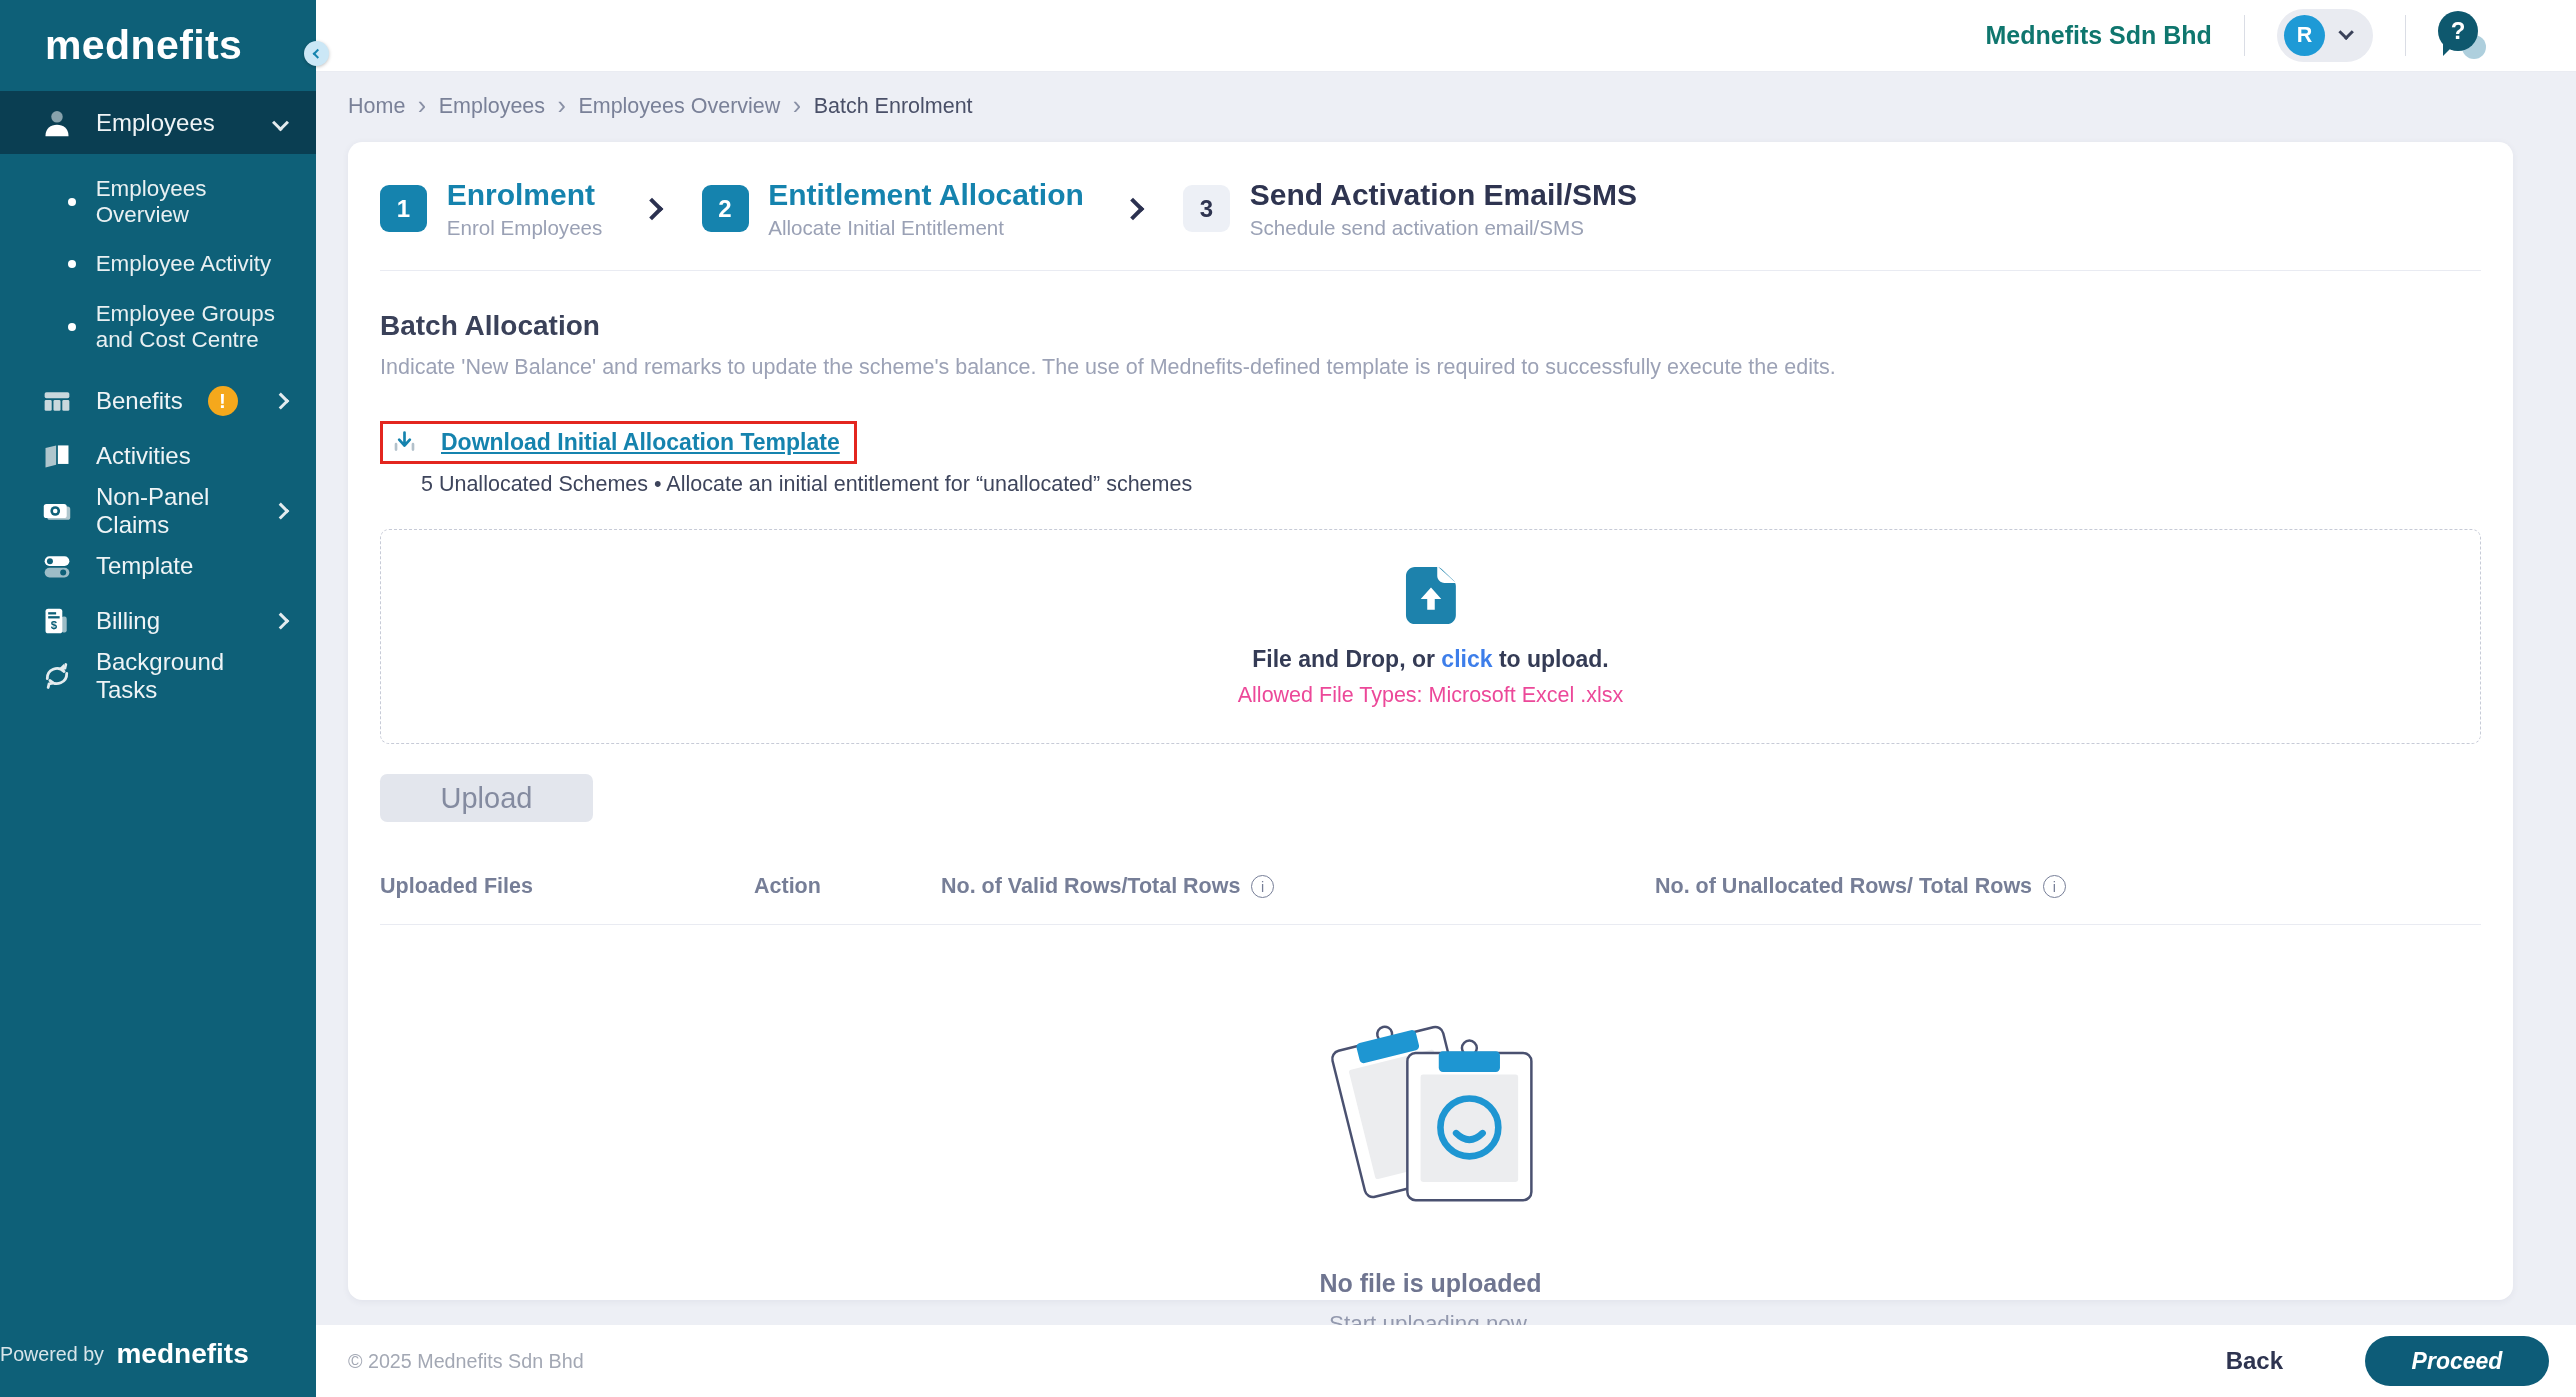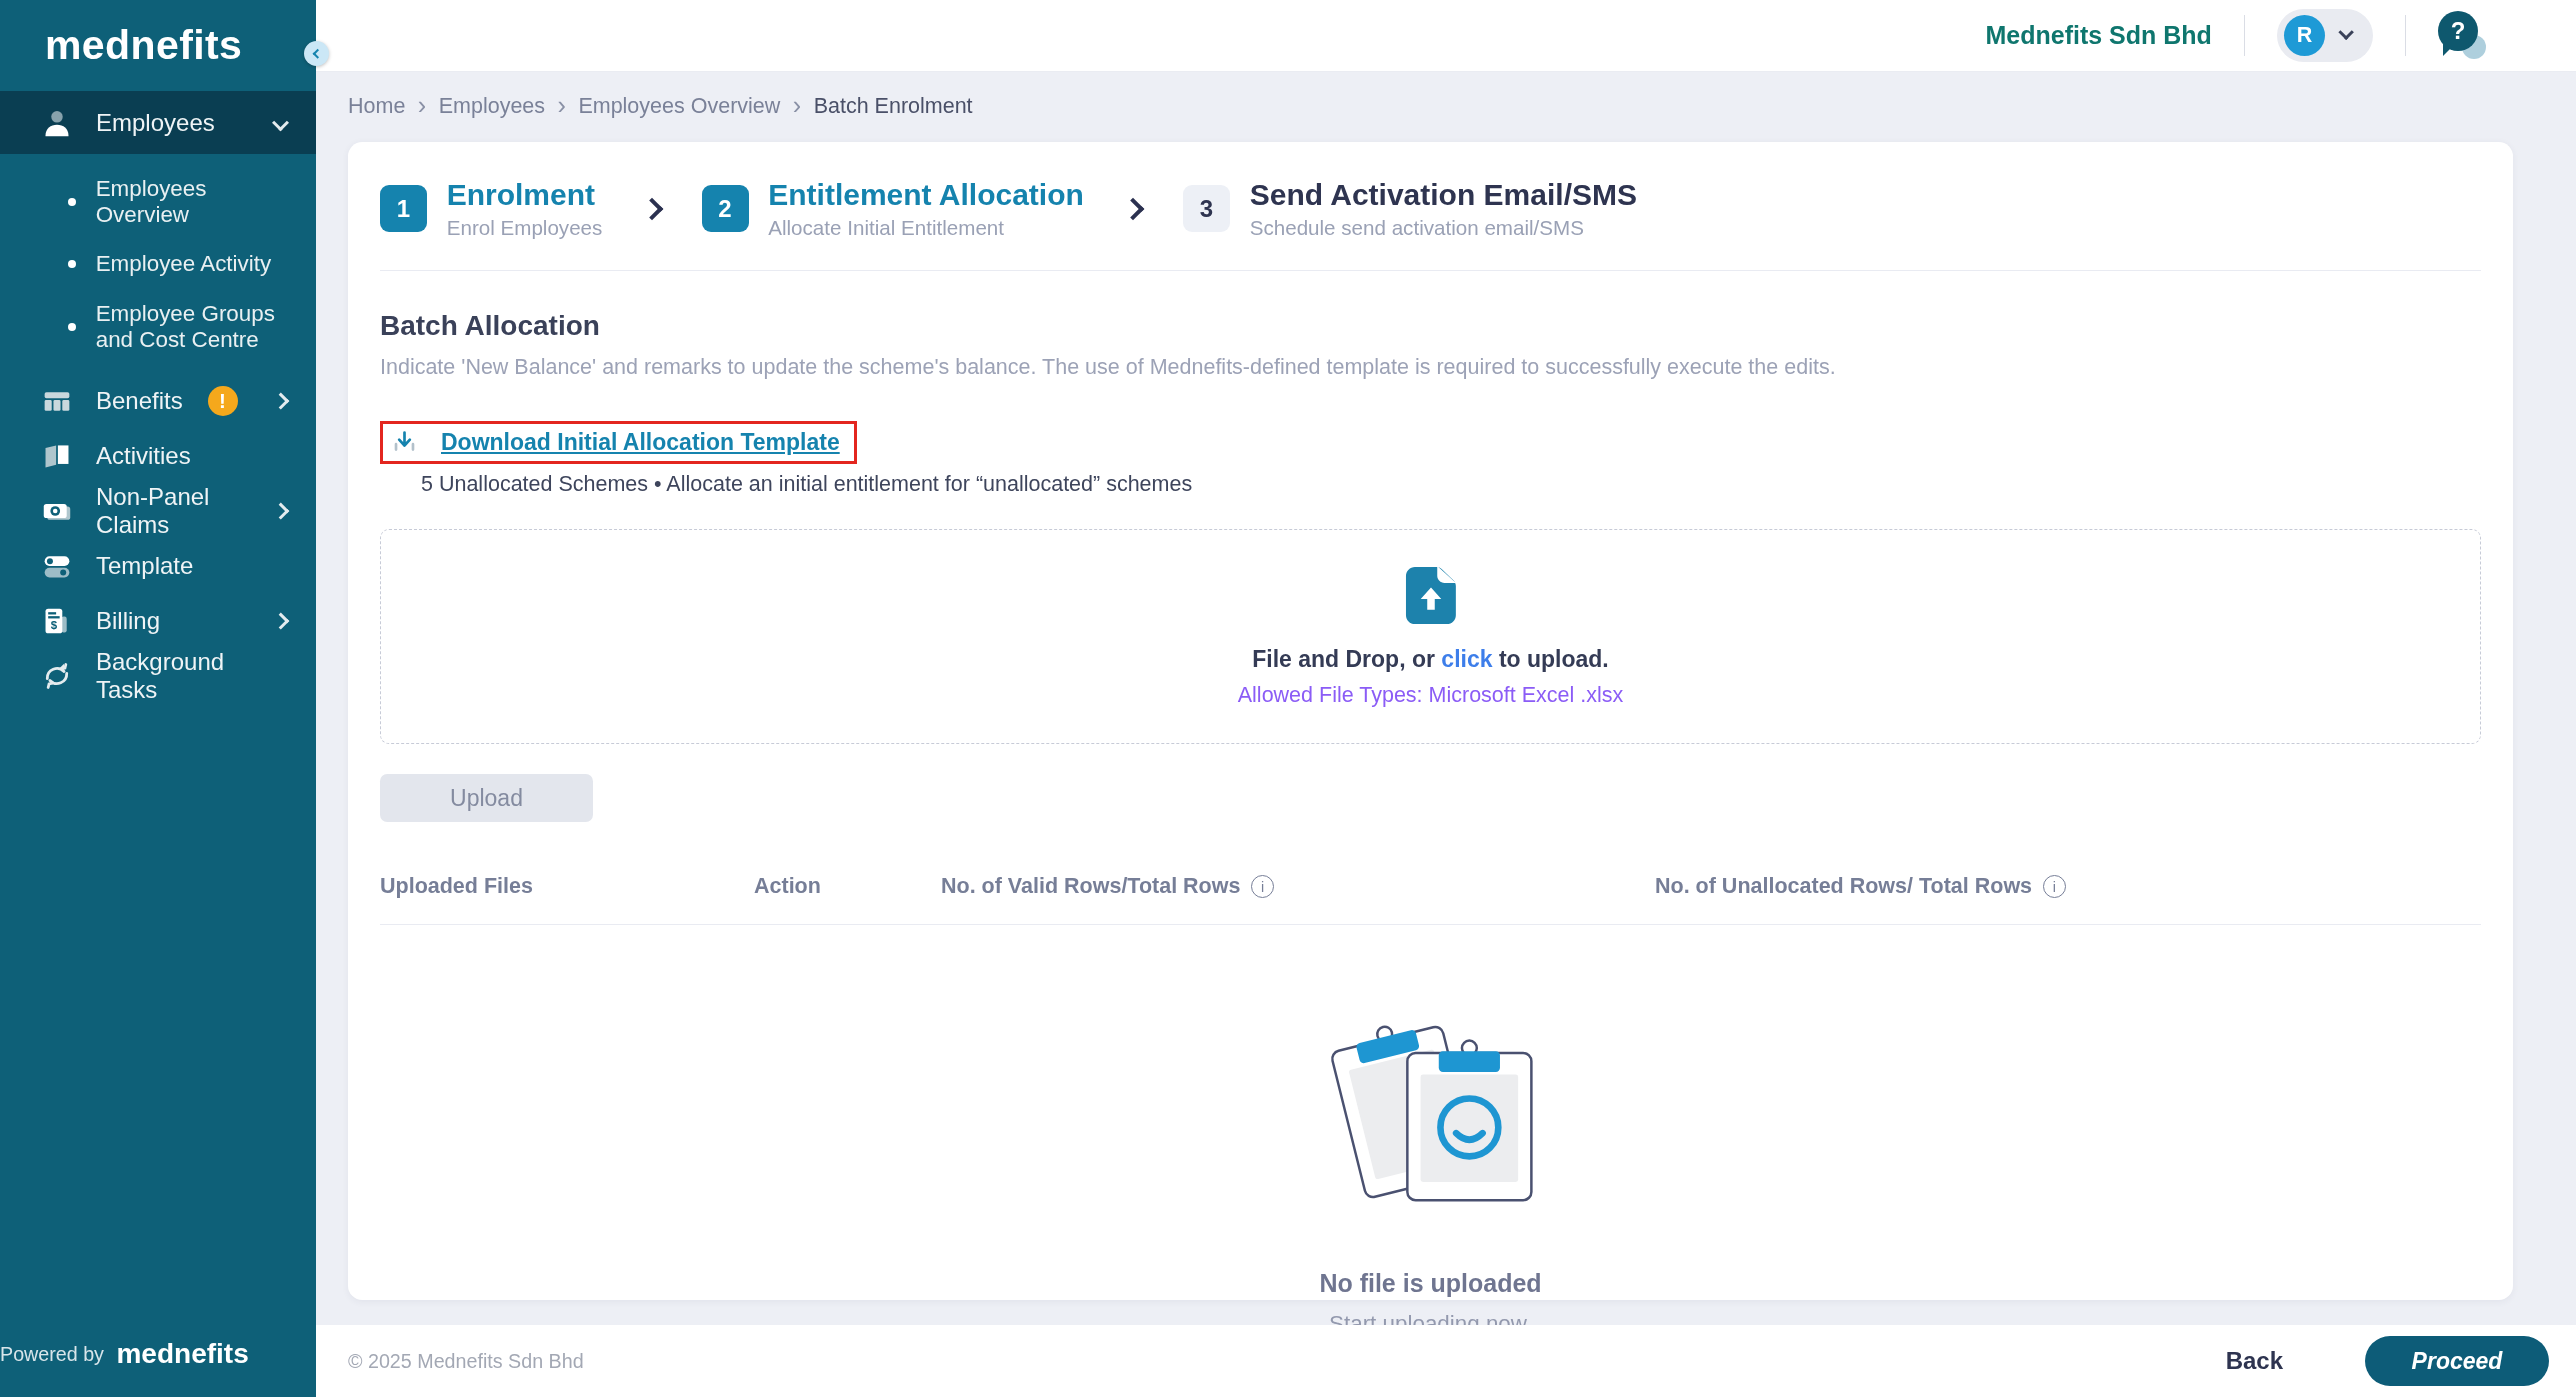--- a/index.html
+++ b/index.html
@@ -63,23 +63,23 @@
   .section-title { margin-top:39px; font-size:28px; font-weight:bold; color:#3A4159; }
   .section-desc { margin-top:13.4px; font-size:21.5px; color:#9CA2B6; }
 
   .download-row { margin-top:41px; display:inline-flex; align-items:center; gap:24px; border:3.6px solid #E3261F; padding:4.5px 14.3px 4.5px 9px; cursor:pointer; }
   .download-link { font-size:23px; font-weight:600; color:#1583AE; text-decoration:underline; }
   .download-note { margin-top:8px; margin-left:41px; font-size:21.5px; color:#3E455C; }
 
   .dropzone { margin-top:32px; height:215px; border:1.8px dashed #C7CBD7; border-radius:9px; background:#fff; display:flex; flex-direction:column; align-items:center; justify-content:center; cursor:pointer; }
   .dz-text { margin-top:18px; font-size:23px; font-weight:600; color:#343B55; }
   .dz-link { color:#3D7EEA; cursor:pointer; }
-  .dz-sub { margin-top:10.7px; font-size:21.5px; color:#8b5cf6; }
-
-  .upload-btn { margin-top:30px; width:213px; height:48px; border:none; border-radius:7.2px; background:#E3E6ED; color:#848BA0; font-size:23px; font-family:inherit; display:flex; align-items:center; justify-content:center; cursor:default; }
+  .dz-sub { margin-top:10.7px; font-size:21.5px; color:#ec4899; }
+
+  .upload-btn { margin-top:30px; width:213px; height:48px; border:none; border-radius:7.2px; background:#E3E6ED; color:#848BA0; font-size:29px; font-family:inherit; display:flex; align-items:center; justify-content:center; cursor:default; }
 
   .table-head { margin-top:52px; display:flex; align-items:center; font-size:21.5px; font-weight:600; color:#767E97; padding-bottom:25px; border-bottom:1.8px solid #E9EBF2; }
   .th-files { width:374px; }
   .th-action { width:187px; }
   .th-valid { width:714px; display:flex; align-items:center; gap:10.7px; }
   .th-unalloc { display:flex; align-items:center; gap:10.7px; }
   .info-ic { width:23px; height:23px; border:1.8px solid #767E97; border-radius:50%; font-size:14.3px; font-weight:400; display:flex; align-items:center; justify-content:center; flex-shrink:0; }
 
   .empty { margin-top:86px; display:flex; flex-direction:column; align-items:center; }
   .empty-title { margin-top:47px; font-size:25px; font-weight:600; color:#6F7590; }

